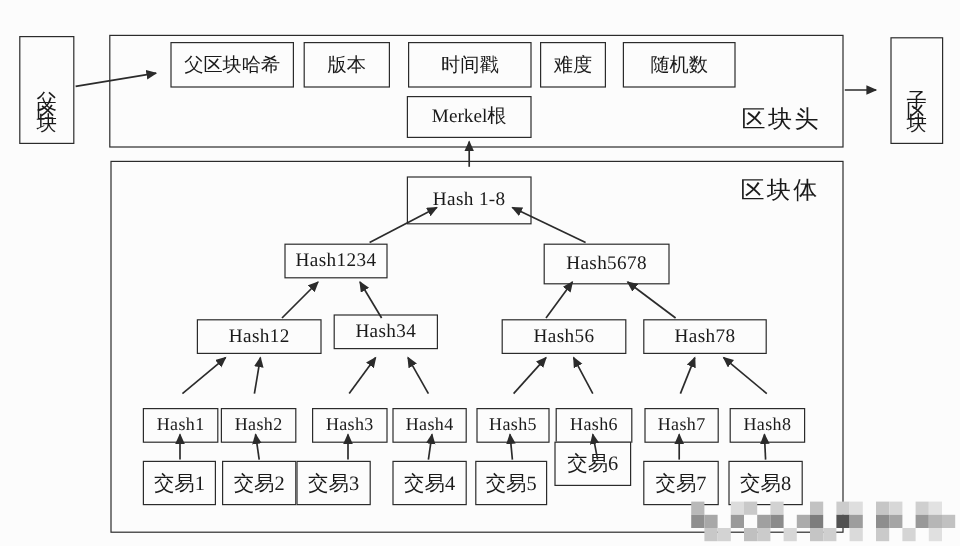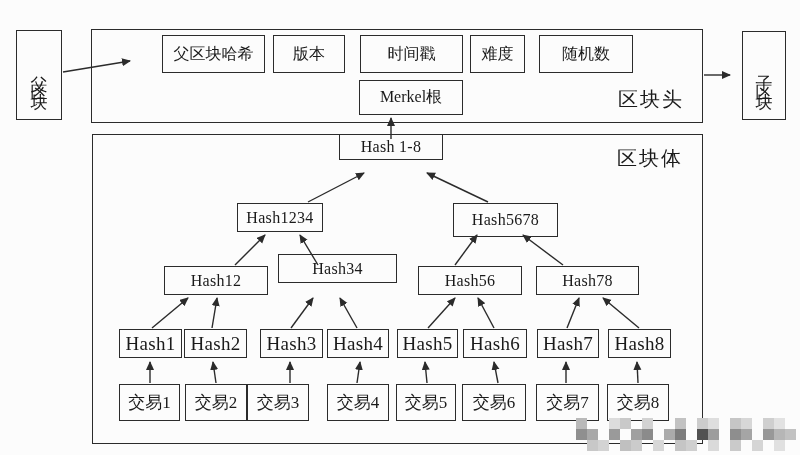--- a/index.html
+++ b/index.html
@@ -9,23 +9,23 @@
     font-family:"Liberation Serif","DejaVu Serif",serif;
     color:#1a1a1a;
   }
   .stage{position:absolute;inset:0;width:800px;height:455px;}
   .box{
     position:absolute;border:1.6px solid #2b2b2b;background:#fcfcfc;
     display:flex;align-items:center;justify-content:center;box-sizing:border-box;
   }
   .container-box{background:transparent;}
   .node{font-size:16px;letter-spacing:.3px;}
-  .node-sm{font-size:19px;}
+  .node-sm{font-size:15px;margin-top:11px;}
   .node-tx{font-size:17px;}
-  .field{font-size:16px;margin-left:20px;}
+  .field{font-size:16px;}
   .vtext{
     writing-mode:vertical-rl;text-orientation:upright;
     font-size:17px;letter-spacing:9px;line-height:1;
   }
   .corner-label{
     position:absolute;font-size:20px;letter-spacing:2px;
     display:flex;align-items:center;justify-content:center;
   }
   svg.arrows{position:absolute;inset:0;pointer-events:none;z-index:5;}
   .wm{
@@ -54,45 +54,45 @@
   <div class="box field" style="left:142px;top:35px;width:103px;height:38px">父区块哈希</div>
   <div class="box field" style="left:253px;top:35px;width:72px;height:38px">版本</div>
   <div class="box field" style="left:340px;top:35px;width:103px;height:38px">时间戳</div>
   <div class="box field" style="left:450px;top:35px;width:55px;height:38px">难度</div>
   <div class="box field" style="left:519px;top:35px;width:94px;height:38px">随机数</div>
   <div class="box field" style="left:339px;top:80px;width:104px;height:35px">Merkel根</div>
 
   <div class="box container-box" style="left:92px;top:134px;width:611px;height:310px"></div>
   <div class="corner-label" style="left:612px;top:147px;width:76px;height:22px">区块体</div>
 
-  <div class="box node" style="left:339px;top:134px;width:104px;height:26px">Hash 1-8</div>
+  <div class="box node" style="left:339px;top:147px;width:104px;height:40px">Hash 1-8</div>
 
   <div class="box node" style="left:237px;top:203px;width:86px;height:29px">Hash1234</div>
   <div class="box node" style="left:453px;top:203px;width:105px;height:34px">Hash5678</div>
 
   <div class="box node" style="left:164px;top:266px;width:104px;height:29px">Hash12</div>
-  <div class="box node" style="left:278px;top:254px;width:119px;height:29px">Hash34</div>
+  <div class="box node" style="left:278px;top:262px;width:87px;height:29px">Hash34</div>
   <div class="box node" style="left:418px;top:266px;width:104px;height:29px">Hash56</div>
   <div class="box node" style="left:536px;top:266px;width:103px;height:29px">Hash78</div>
 
   <div class="box node node-sm" style="left:119px;top:329px;width:63px;height:29px">Hash1</div>
   <div class="box node node-sm" style="left:184px;top:329px;width:63px;height:29px">Hash2</div>
   <div class="box node node-sm" style="left:260px;top:329px;width:63px;height:29px">Hash3</div>
   <div class="box node node-sm" style="left:327px;top:329px;width:62px;height:29px">Hash4</div>
   <div class="box node node-sm" style="left:397px;top:329px;width:61px;height:29px">Hash5</div>
   <div class="box node node-sm" style="left:463px;top:329px;width:64px;height:29px">Hash6</div>
   <div class="box node node-sm" style="left:537px;top:329px;width:62px;height:29px">Hash7</div>
   <div class="box node node-sm" style="left:608px;top:329px;width:63px;height:29px">Hash8</div>
 
   <div class="box node-tx" style="left:119px;top:384px;width:61px;height:37px">交易1</div>
   <div class="box node-tx" style="left:185px;top:384px;width:62px;height:37px">交易2</div>
   <div class="box node-tx" style="left:247px;top:384px;width:62px;height:37px">交易3</div>
   <div class="box node-tx" style="left:327px;top:384px;width:62px;height:37px">交易4</div>
   <div class="box node-tx" style="left:396px;top:384px;width:60px;height:37px">交易5</div>
-  <div class="box node-tx" style="left:462px;top:384px;width:64px;height:37px">交易6</div>
+  <div class="box node-tx" style="left:462px;top:368px;width:64px;height:37px">交易6</div>
   <div class="box node-tx" style="left:536px;top:384px;width:63px;height:37px">交易7</div>
   <div class="box node-tx" style="left:607px;top:384px;width:62px;height:37px">交易8</div>
 
   <svg class="arrows" width="800" height="455" viewBox="0 0 800 455">
     <defs>
       <marker id="ah" markerUnits="userSpaceOnUse" markerWidth="10" markerHeight="9" refX="8" refY="4" orient="auto">
         <path d="M0,0 L9,4 L0,8 Z" fill="#2b2b2b"></path>
       </marker>
     </defs>
     <g stroke="#2b2b2b" stroke-width="1.4">

